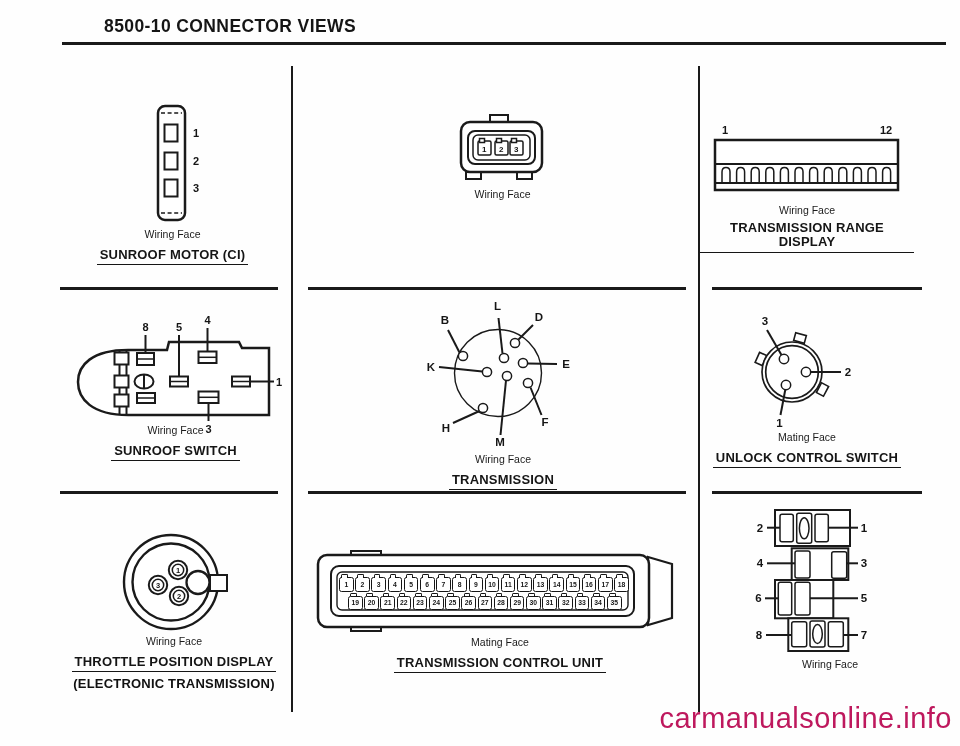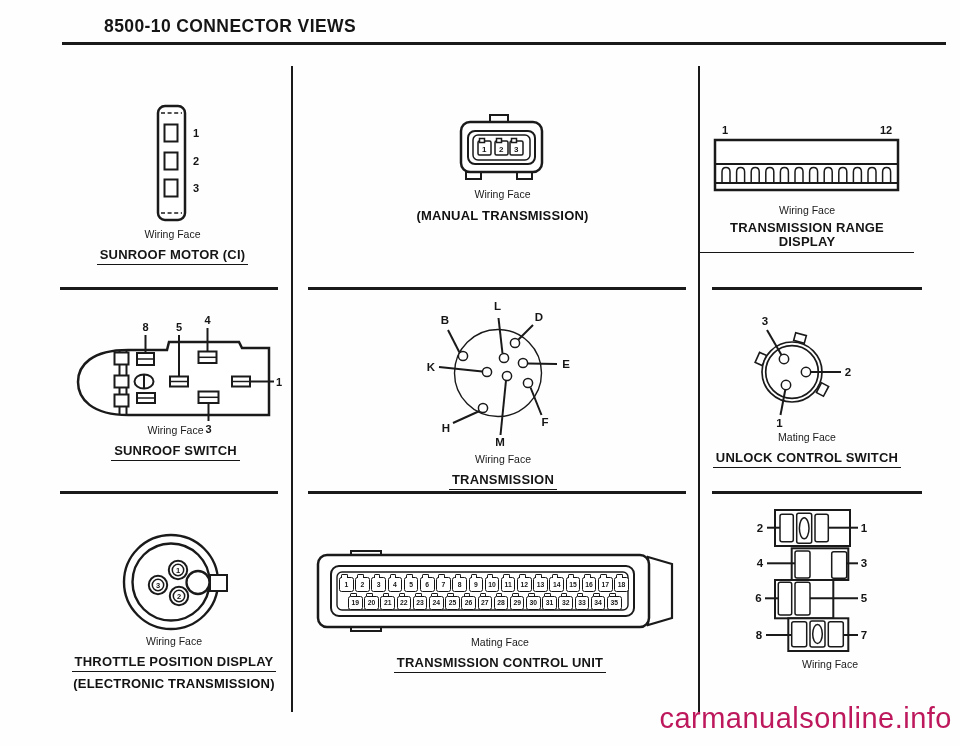--- a/index.html
+++ b/index.html
@@ -79,21 +79,20 @@
       <rect x="29.5" y="32.5" width="5" height="4" class="s-thin wfill"></rect>
       <rect x="46.5" y="32.5" width="5" height="4" class="s-thin wfill"></rect>
       <rect x="61.5" y="32.5" width="5" height="4" class="s-thin wfill"></rect>
     </g>
     <text x="32" y="46" font-size="8">1</text>
     <text x="49" y="46" font-size="8">2</text>
     <text x="64" y="46" font-size="8">3</text>
   </svg>
   <div class="abs cap" style="left:380px;top:189px;width:245px;">
     <div class="face gap8">Wiring Face</div>
-    <div class="sub">(MANUAL TRANSMISSION)</div>
   </div>
 
   <svg class="abs" style="left:710px;top:120px;" width="200" height="75">
     <text x="12" y="14" font-size="11">1</text>
     <text x="170" y="14" font-size="11">12</text>
     <g>
       <rect x="5" y="20" width="183" height="50" class="s-thick wfill"></rect>
       <path d="M5 44 H188" class="s-med"></path>
       <path d="M5 63 H188" class="s-med"></path>
       <path d="M12 62 V52 Q12 47.5 16 47.5 Q20 47.5 20 52 V62 M26.6 62 V52 Q26.6 47.5 30.6 47.5 Q34.6 47.5 34.6 52 V62 M41.2 62 V52 Q41.2 47.5 45.2 47.5 Q49.2 47.5 49.2 52 V62 M55.8 62 V52 Q55.8 47.5 59.8 47.5 Q63.8 47.5 63.8 52 V62 M70.4 62 V52 Q70.4 47.5 74.4 47.5 Q78.4 47.5 78.4 52 V62 M85 62 V52 Q85 47.5 89 47.5 Q93 47.5 93 52 V62 M99.6 62 V52 Q99.6 47.5 103.6 47.5 Q107.6 47.5 107.6 52 V62 M114.2 62 V52 Q114.2 47.5 118.2 47.5 Q122.2 47.5 122.2 52 V62 M128.8 62 V52 Q128.8 47.5 132.8 47.5 Q136.8 47.5 136.8 52 V62 M143.4 62 V52 Q143.4 47.5 147.4 47.5 Q151.4 47.5 151.4 52 V62 M158 62 V52 Q158 47.5 162 47.5 Q166 47.5 166 52 V62 M172.6 62 V52 Q172.6 47.5 176.6 47.5 Q180.6 47.5 180.6 52 V62 " class="s-thin"></path>

